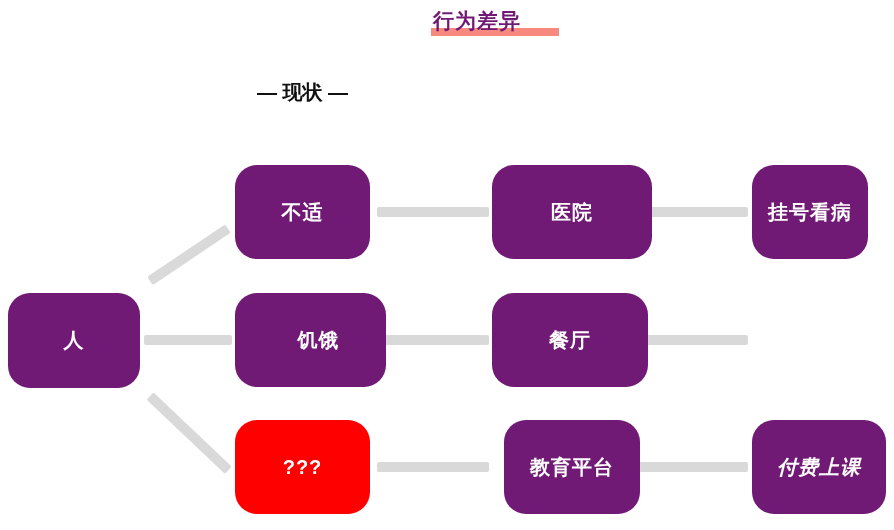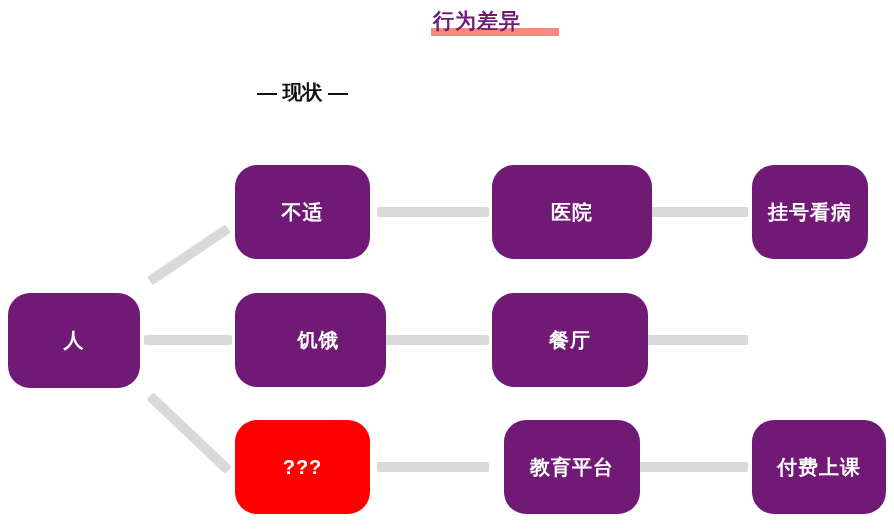--- a/index.html
+++ b/index.html
@@ -118,17 +118,17 @@
   <div class="box" style="left:492px; top:293px; width:156px;">
     <span>餐厅</span>
   </div>
   <div class="box" style="left:492px; top:420px; width:136px;margin-left:12px;">
     <span>教育平台</span>
   </div>
 
   <div class="box" style="left:752px; top:165px; width:116px;">
     <span>挂号看病</span>
   </div>
-  <div class="box" style="left:752px; top:420px; width:134px;">
+  <div class="box" style="left:752px; top:420px; width:134px;font-style:italic;">
     <span>付费上课</span>
   </div>
 
 </div>
 
 </body></html>

